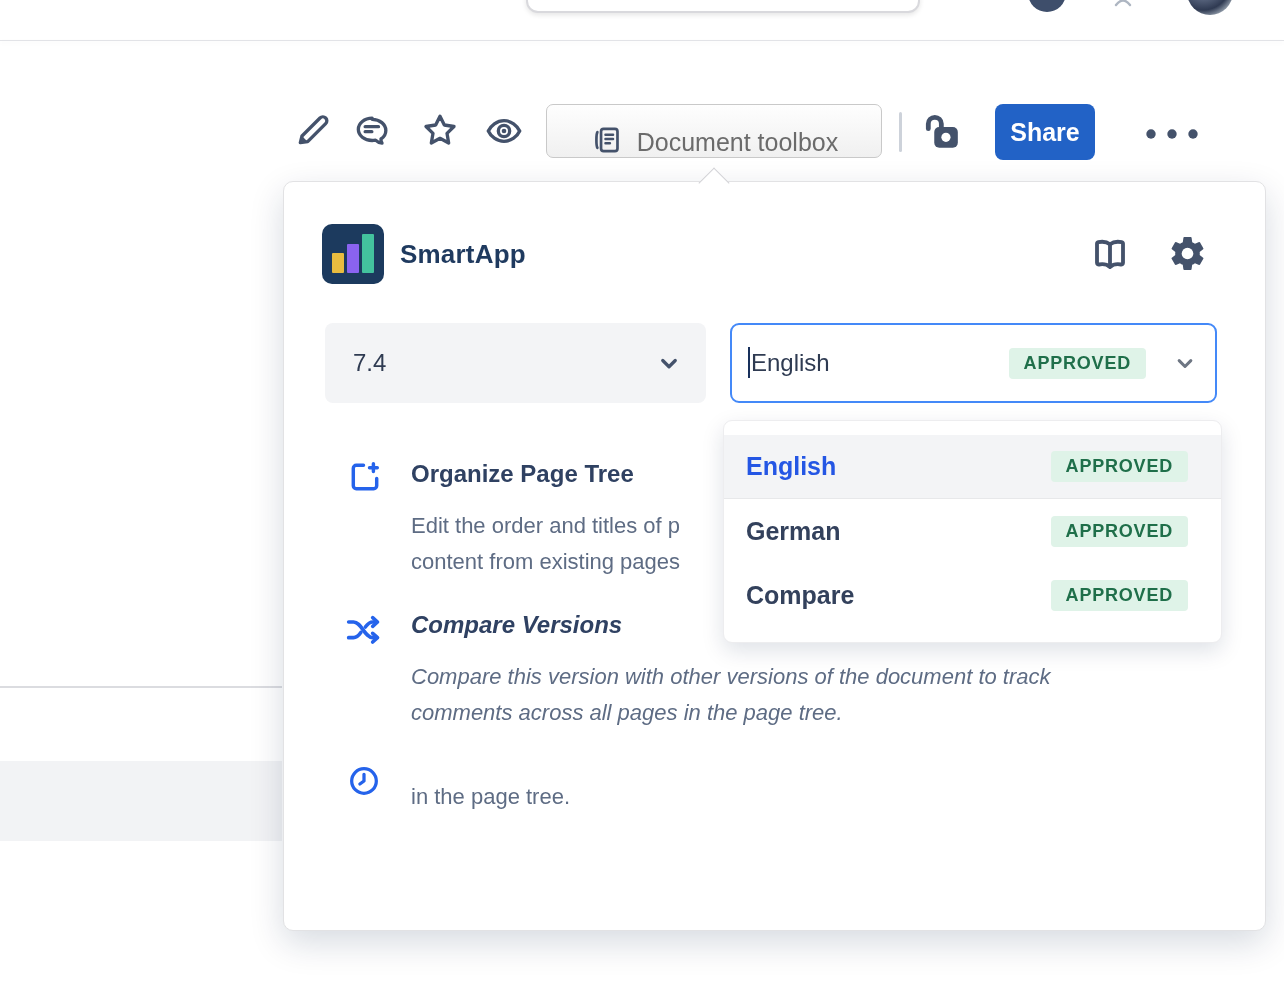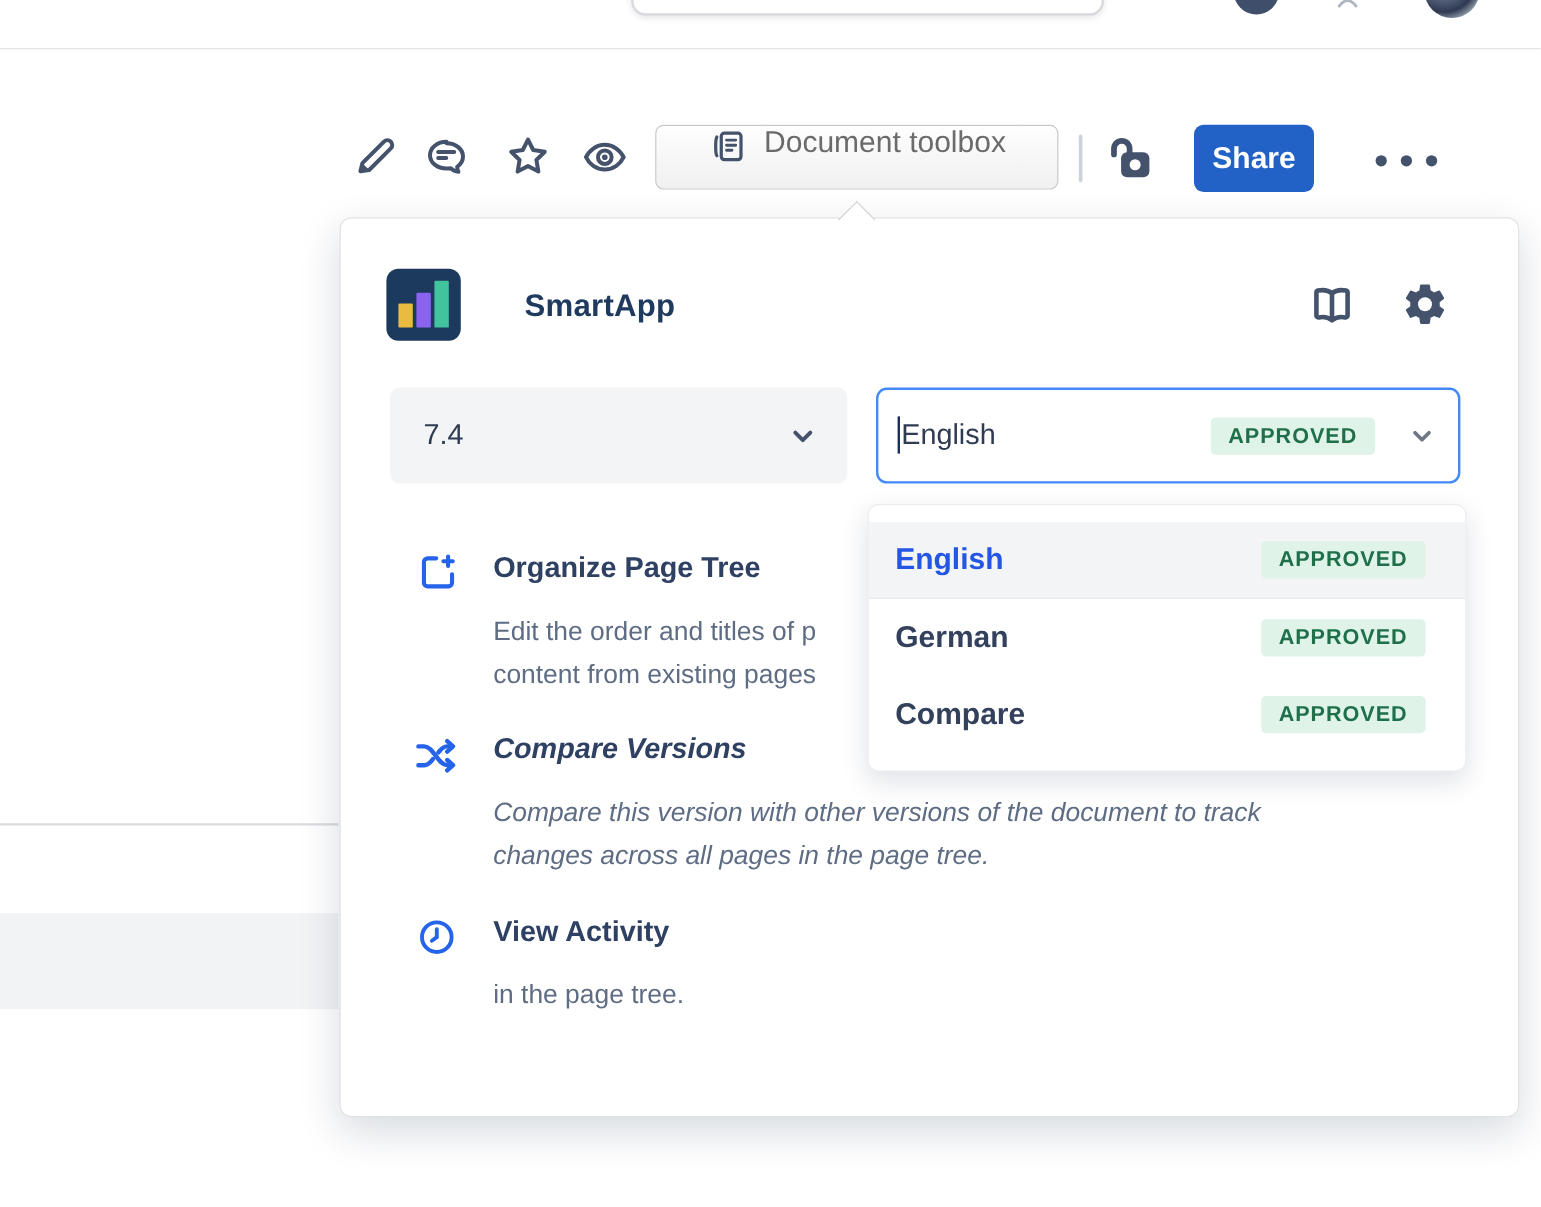--- a/index.html
+++ b/index.html
@@ -30,42 +30,42 @@
   .topdivider{left:0;top:40px;width:1284px;height:1px;background:#E2E3E7;
     box-shadow:0 2px 4px rgba(0,0,0,.06);}
 
   
   .left-line{left:0;top:686px;width:282px;height:2px;background:#DBDCE0;}
   .left-band{left:0;top:761px;width:282px;height:80px;background:#F2F3F5;}
 
   
   .tool-icon{color:var(--icon-slate);cursor:pointer;}
   .doc-toolbox{left:546px;top:104px;width:336px;height:54px;border:1.5px solid #C9C9C9;
-    border-radius:7px;background:linear-gradient(#FEFEFE,#F0F0F0);display:flex;align-items:flex-start;
+    border-radius:7px;background:linear-gradient(#FEFEFE,#F0F0F0);display:flex;align-items:flex-end;
     justify-content:center;gap:13px;cursor:pointer;padding:0;}
   .doc-toolbox .label{font-size:25px;color:var(--button-label-gray);}
   .doc-toolbox .j-icon{color:var(--icon-slate);}
   .vdivider{left:899px;top:112px;width:3px;height:40px;background:#CDD2DA;border-radius:2px;}
   .share-btn{left:995px;top:104px;width:100px;height:56px;border:none;border-radius:8px;
     background:var(--share-button-blue);color:#fff;font-size:25px;font-weight:700;cursor:pointer;
     font-family:inherit;}
   .more-btn{left:1142px;top:119px;cursor:pointer;color:var(--icon-slate);}
 
   
   .popup-arrow{left:703px;top:172px;width:22px;height:22px;background:#fff;transform:rotate(45deg);
     border-top:1px solid #D2D2D6;border-left:1px solid #D2D2D6;z-index:7;}
   .popup{left:283px;top:181px;width:983px;height:750px;background:#fff;border:1px solid #E2E2E4;
     border-radius:10px;box-shadow:0 12px 34px rgba(9,30,66,.16);z-index:6;overflow:hidden;}
 
   .logo{left:38px;top:42px;width:62px;height:60px;border-radius:10px;background:var(--logo-bg-navy);}
   .logo .bar{position:absolute;width:12px;bottom:11px;border-radius:1px;}
   .bar-yellow{left:10px;height:20px;background:var(--logo-bar-yellow);}
   .bar-purple{left:25px;height:29px;background:var(--logo-bar-purple);}
   .bar-teal{left:40px;height:39px;background:var(--logo-bar-teal);}
-  .app-name{left:116px;top:57px;font-size:26px;font-weight:700;color:var(--brand-navy);letter-spacing:.2px;margin-left:37px;}
+  .app-name{left:116px;top:57px;font-size:26px;font-weight:700;color:var(--brand-navy);letter-spacing:.2px;}
   .book-btn{left:806px;top:52px;color:var(--icon-slate);cursor:pointer;}
   .gear-btn{left:883px;top:51px;color:var(--icon-slate);cursor:pointer;}
 
   .version-select{left:41px;top:141px;width:381px;height:80px;background:#F3F4F6;border-radius:8px;cursor:pointer;}
   .version-select .val{position:absolute;left:28px;top:26px;font-size:24px;color:var(--value-text);}
   .select-chevron{position:absolute;right:22px;top:25px;color:var(--icon-slate);}
 
   .language-select{left:446px;top:141px;width:487px;height:80px;background:#fff;
     border:2px solid var(--focus-border-blue);border-radius:9px;cursor:text;}
   .language-select .caret{position:absolute;left:16px;top:22px;width:2px;height:31px;background:#18305B;}
@@ -217,31 +217,30 @@
   <div class="menu-item mi2">
     <svg class="mi-icon" width="40" height="40" viewBox="0 0 24 24">
       <path d="M3.4 7.2h2.9c4.7 0 6.8 9.4 11.5 9.4h1.6" fill="none" stroke="currentColor" stroke-width="2.2" stroke-linecap="round"></path>
       <path d="M3.4 16.6h2.9c1.8 0 3.2-1.4 4.4-3.1M13.4 10.2c1.2-1.6 2.6-3 4.4-3h1.6" fill="none" stroke="currentColor" stroke-width="2.2" stroke-linecap="round"></path>
       <path d="M17.8 4.6l2.9 2.6-2.9 2.6M17.8 14l2.9 2.6-2.9 2.6" fill="none" stroke="currentColor" stroke-width="2.2" stroke-linecap="round" stroke-linejoin="round"></path>
     </svg>
     <div class="mi-body">
       <div class="mi-title">Compare Versions</div>
       <div class="mi-desc">
         <span>Compare this version with other versions of the document to track</span>
-        <span>changes across all pages in the page tree.</span>
+        <span>comments across all pages in the page tree.</span>
       </div>
     </div>
   </div>
 
   <div class="menu-item mi3">
     <svg class="mi-icon" width="34" height="34" viewBox="0 0 24 24">
       <circle cx="12" cy="12" r="8.7" fill="none" stroke="currentColor" stroke-width="2.3"></circle>
       <path d="M12 7.3V12l-2.9 2.1" fill="none" stroke="currentColor" stroke-width="2.3" stroke-linecap="round" stroke-linejoin="round"></path>
     </svg>
     <div class="mi-body">
-      <div class="mi-title">View Activity</div>
       <div class="mi-desc">
         <span>in the page tree.</span>
       </div>
     </div>
   </div>
 
 </div>
 
 </body></html>

